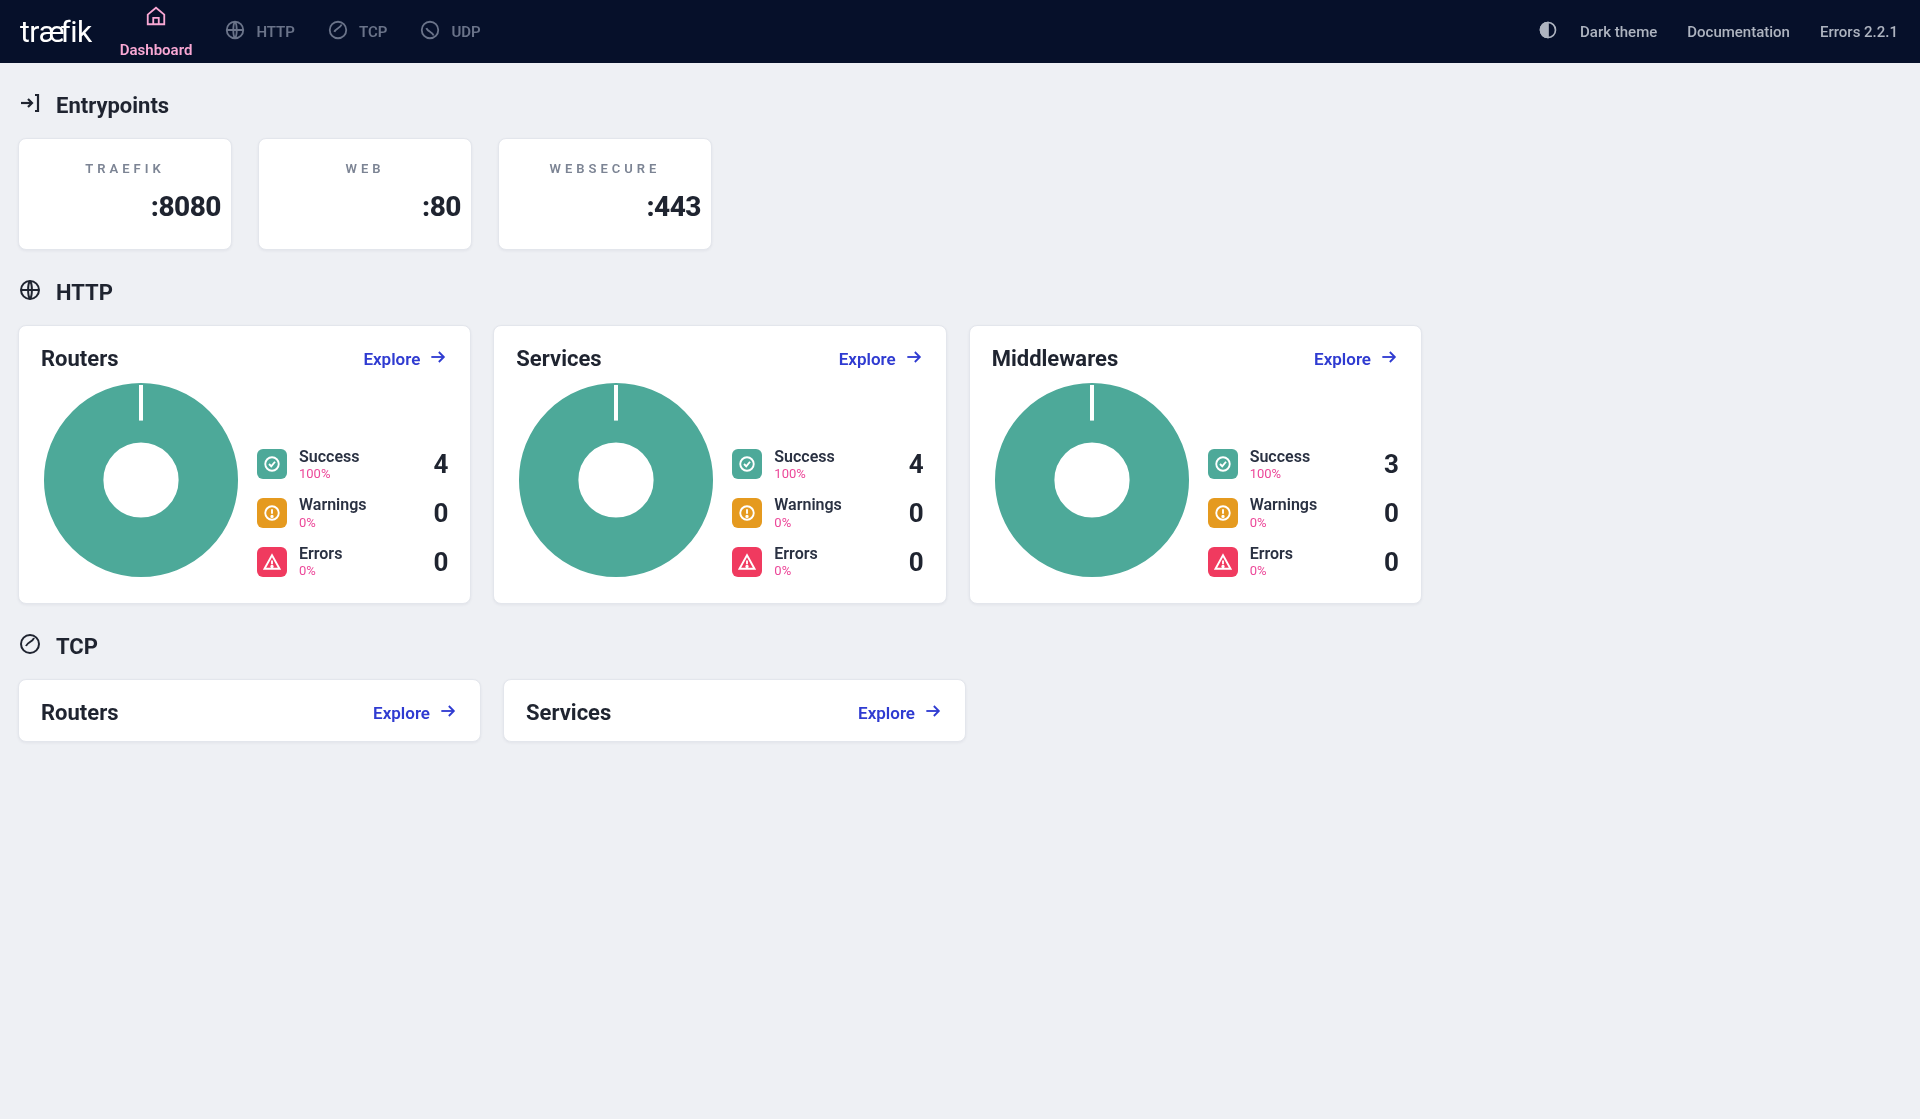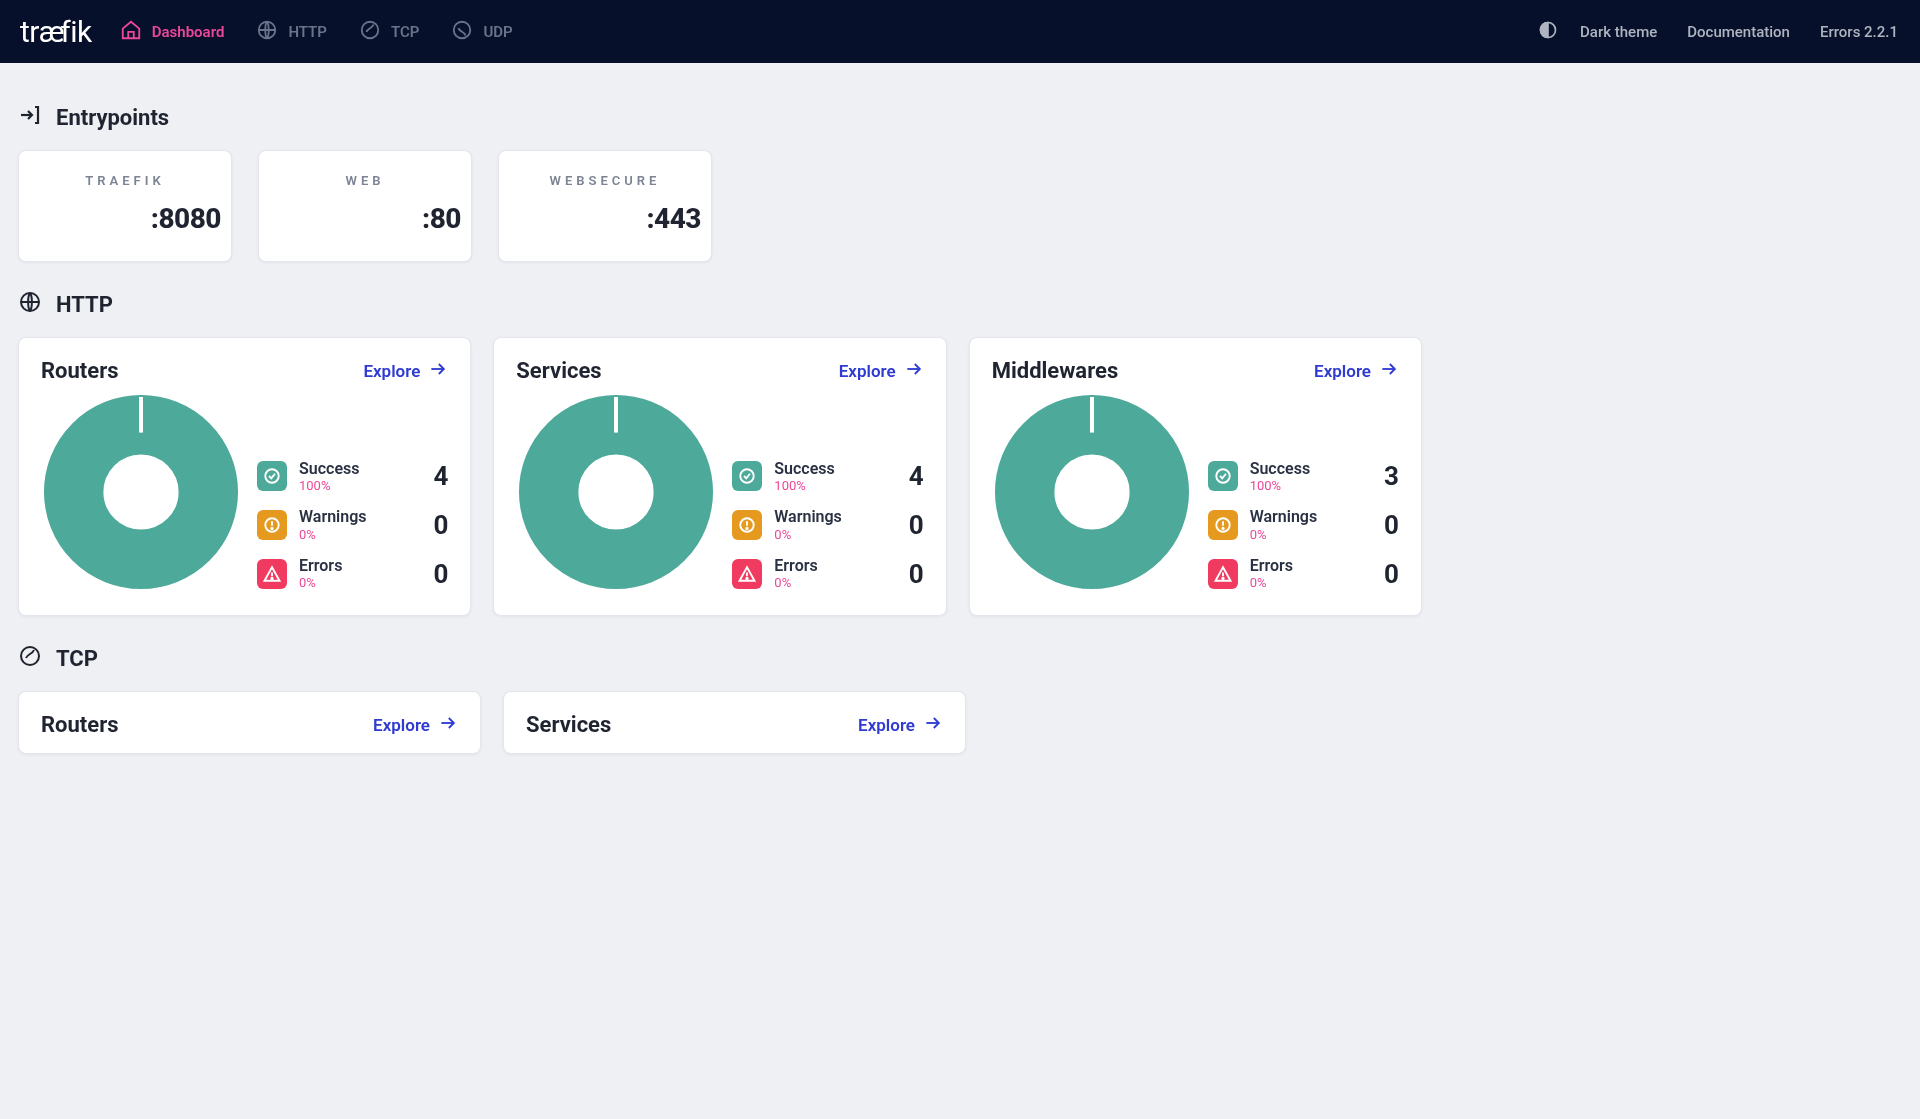--- a/index.html
+++ b/index.html
@@ -37,32 +37,32 @@
     height:63px;
     display:flex;
     align-items:center;
     padding:0 22px 0 20px;
     color:#fff;
   }
   .logo{font-size:30px;font-weight:400;letter-spacing:-.5px;display:flex;align-items:flex-end;margin-right:28px;}
   .logo .lig{letter-spacing:-4px;}
   .nav{display:flex;gap:32px;align-items:center;}
   .nav-item{display:flex;align-items:center;gap:10px;color:#6a7389;font-weight:600;cursor:pointer;}
-  .nav-item.active{color:#ec4899;}
+  .nav-item.active{color:#f9a8d4;flex-direction:column;}
   .nav-item svg{width:22px;height:22px;}
   .spacer{flex:1;}
   .right-nav{display:flex;gap:30px;align-items:center;}
   .right-item{color:#aeb4c0;font-weight:500;cursor:pointer;display:flex;align-items:center;gap:22px;}
   .right-item svg{width:20px;height:20px;}
 
   
   .page{padding:28px 18px 40px 18px;max-width:1440px;}
 
   .section-head{display:flex;align-items:center;gap:14px;font-size:22px;font-weight:700;margin:28px 0 18px 0;}
-  .section-head.first{margin-top:12px;}
+  .section-head.first{margin-top:0;}
   .section-head svg{width:24px;height:24px;}
 
   .entry-row{display:flex;gap:26px;}
   .entry-card{
     width:214px;background:var(--card);border:1px solid var(--border);
     border-radius:var(--radius);box-shadow:var(--shadow);
     padding:22px 10px 26px;text-align:center;
   }
   .entry-name{letter-spacing:4px;font-size:13px;font-weight:600;color:#7c8494;text-transform:uppercase;}
   .entry-port{font-size:28px;font-weight:800;margin-top:14px;letter-spacing:-.5px;text-align:right;}

